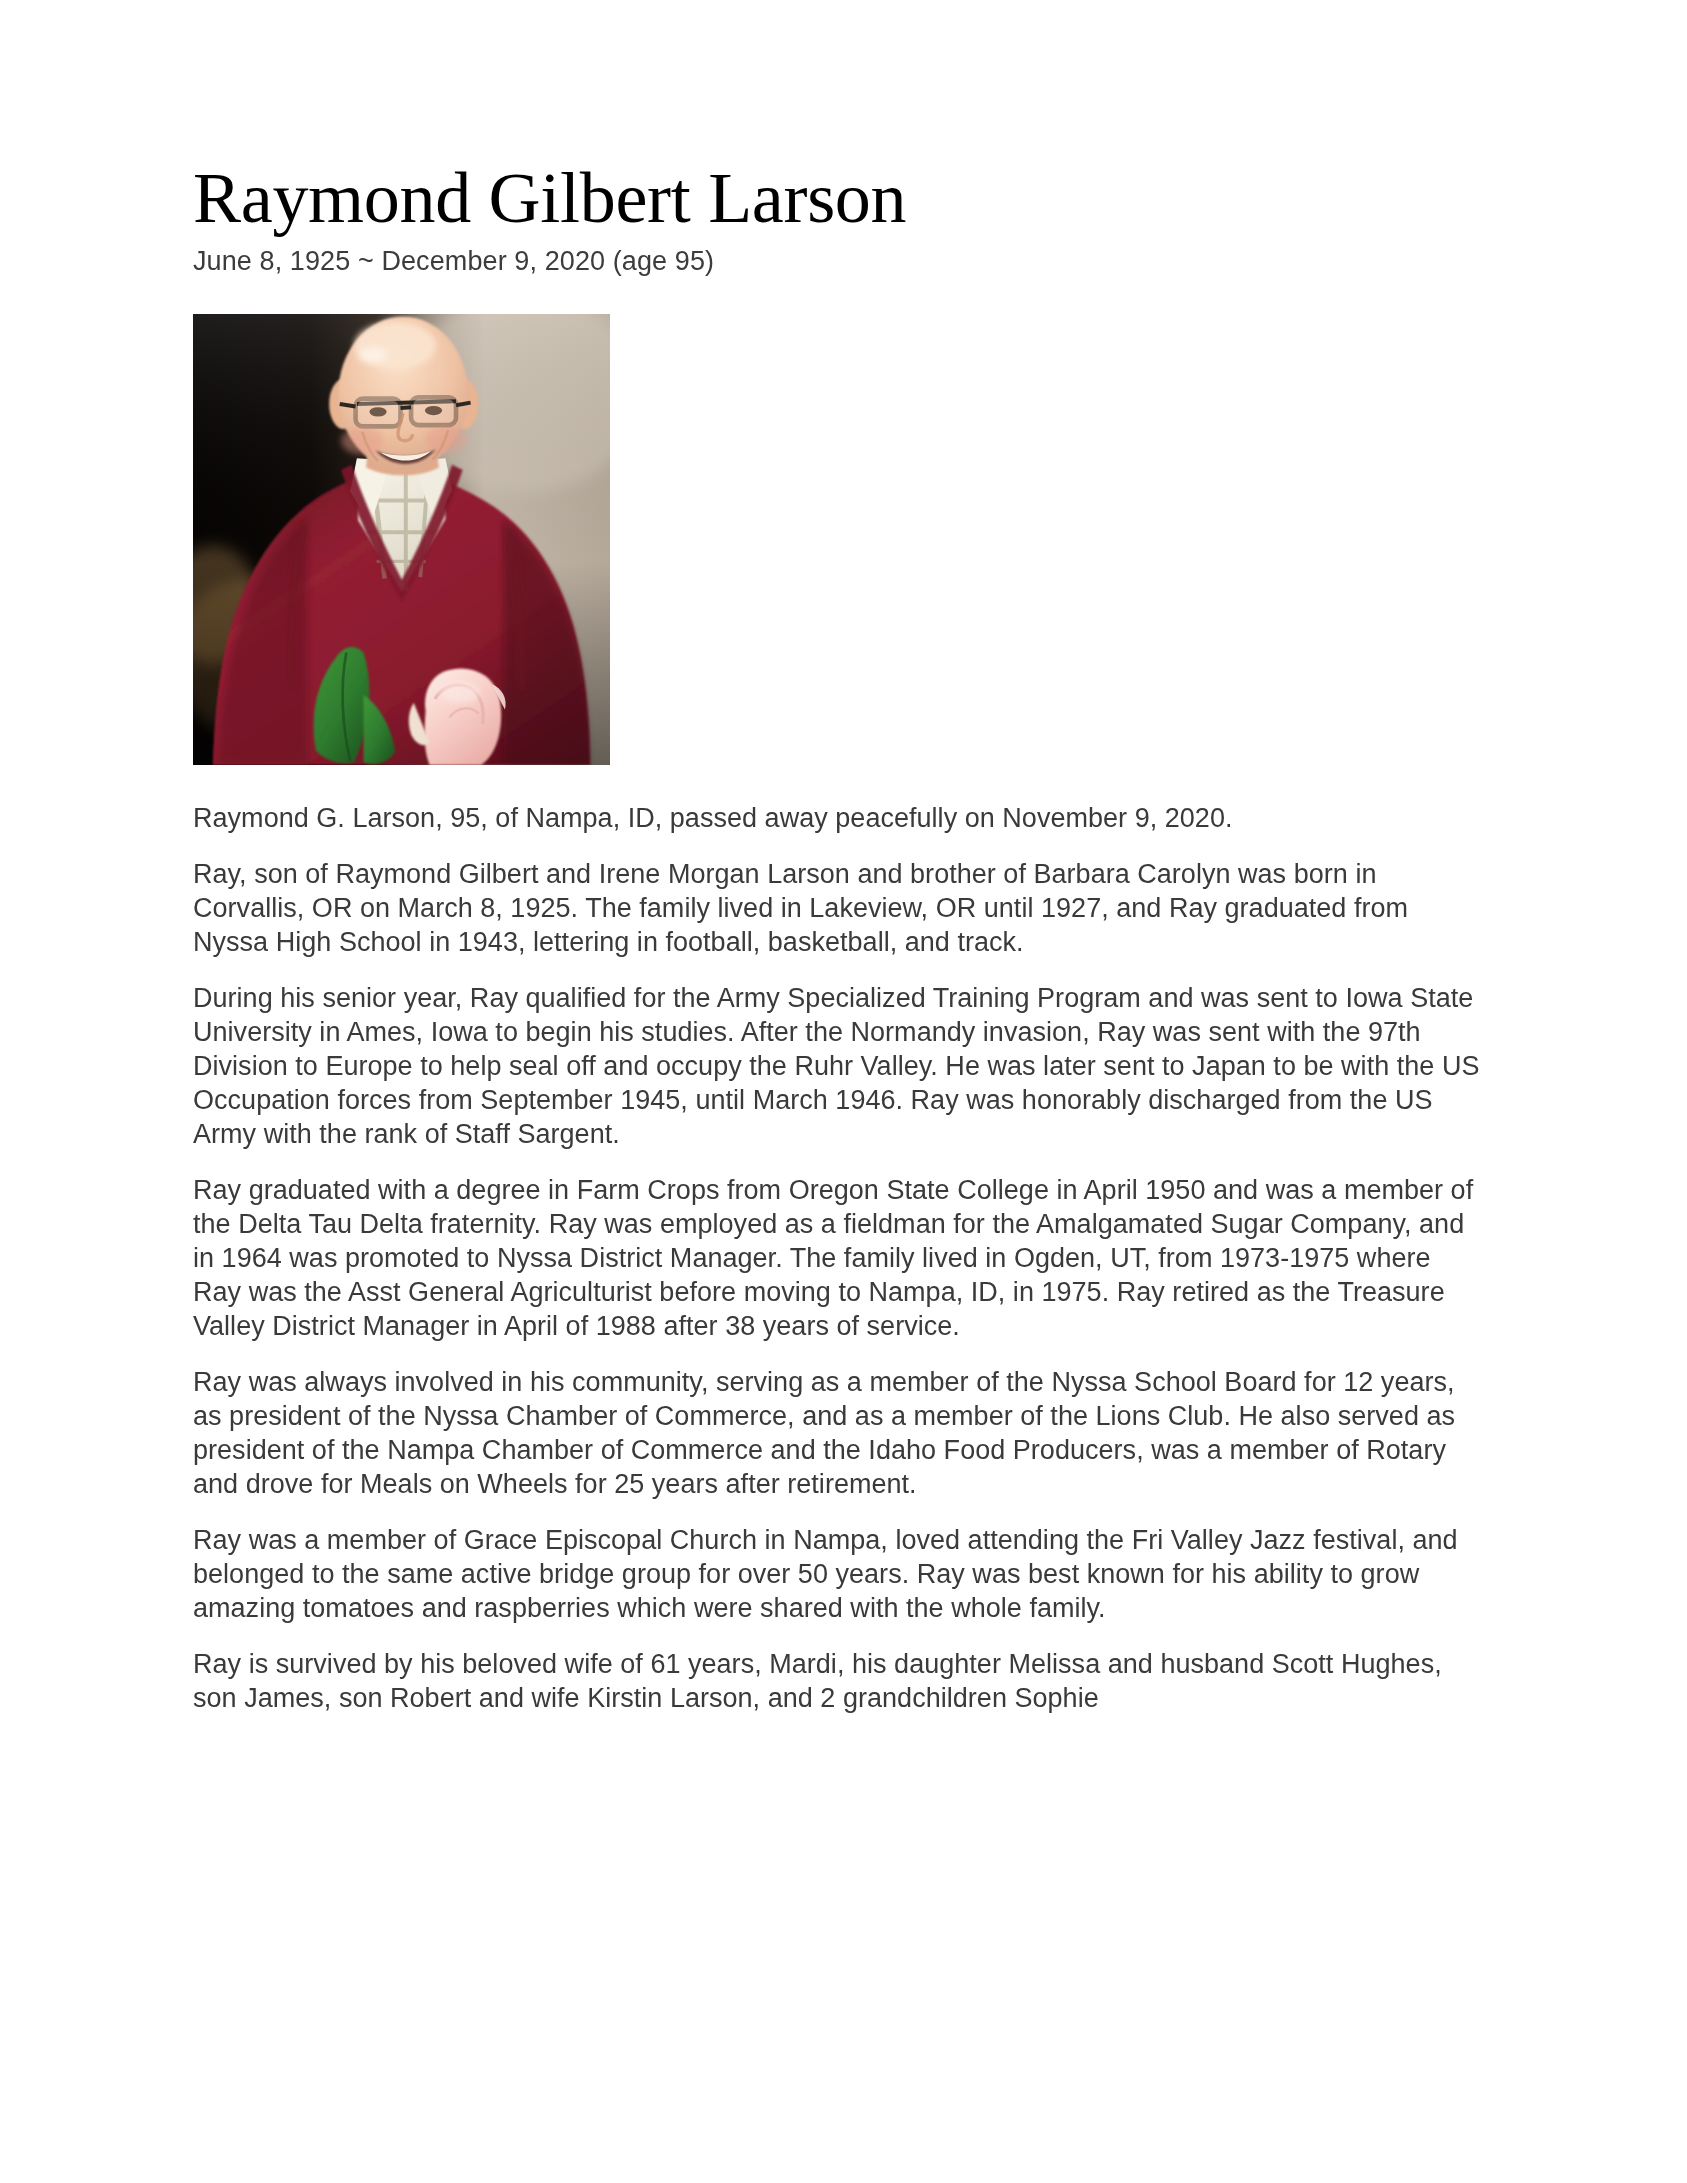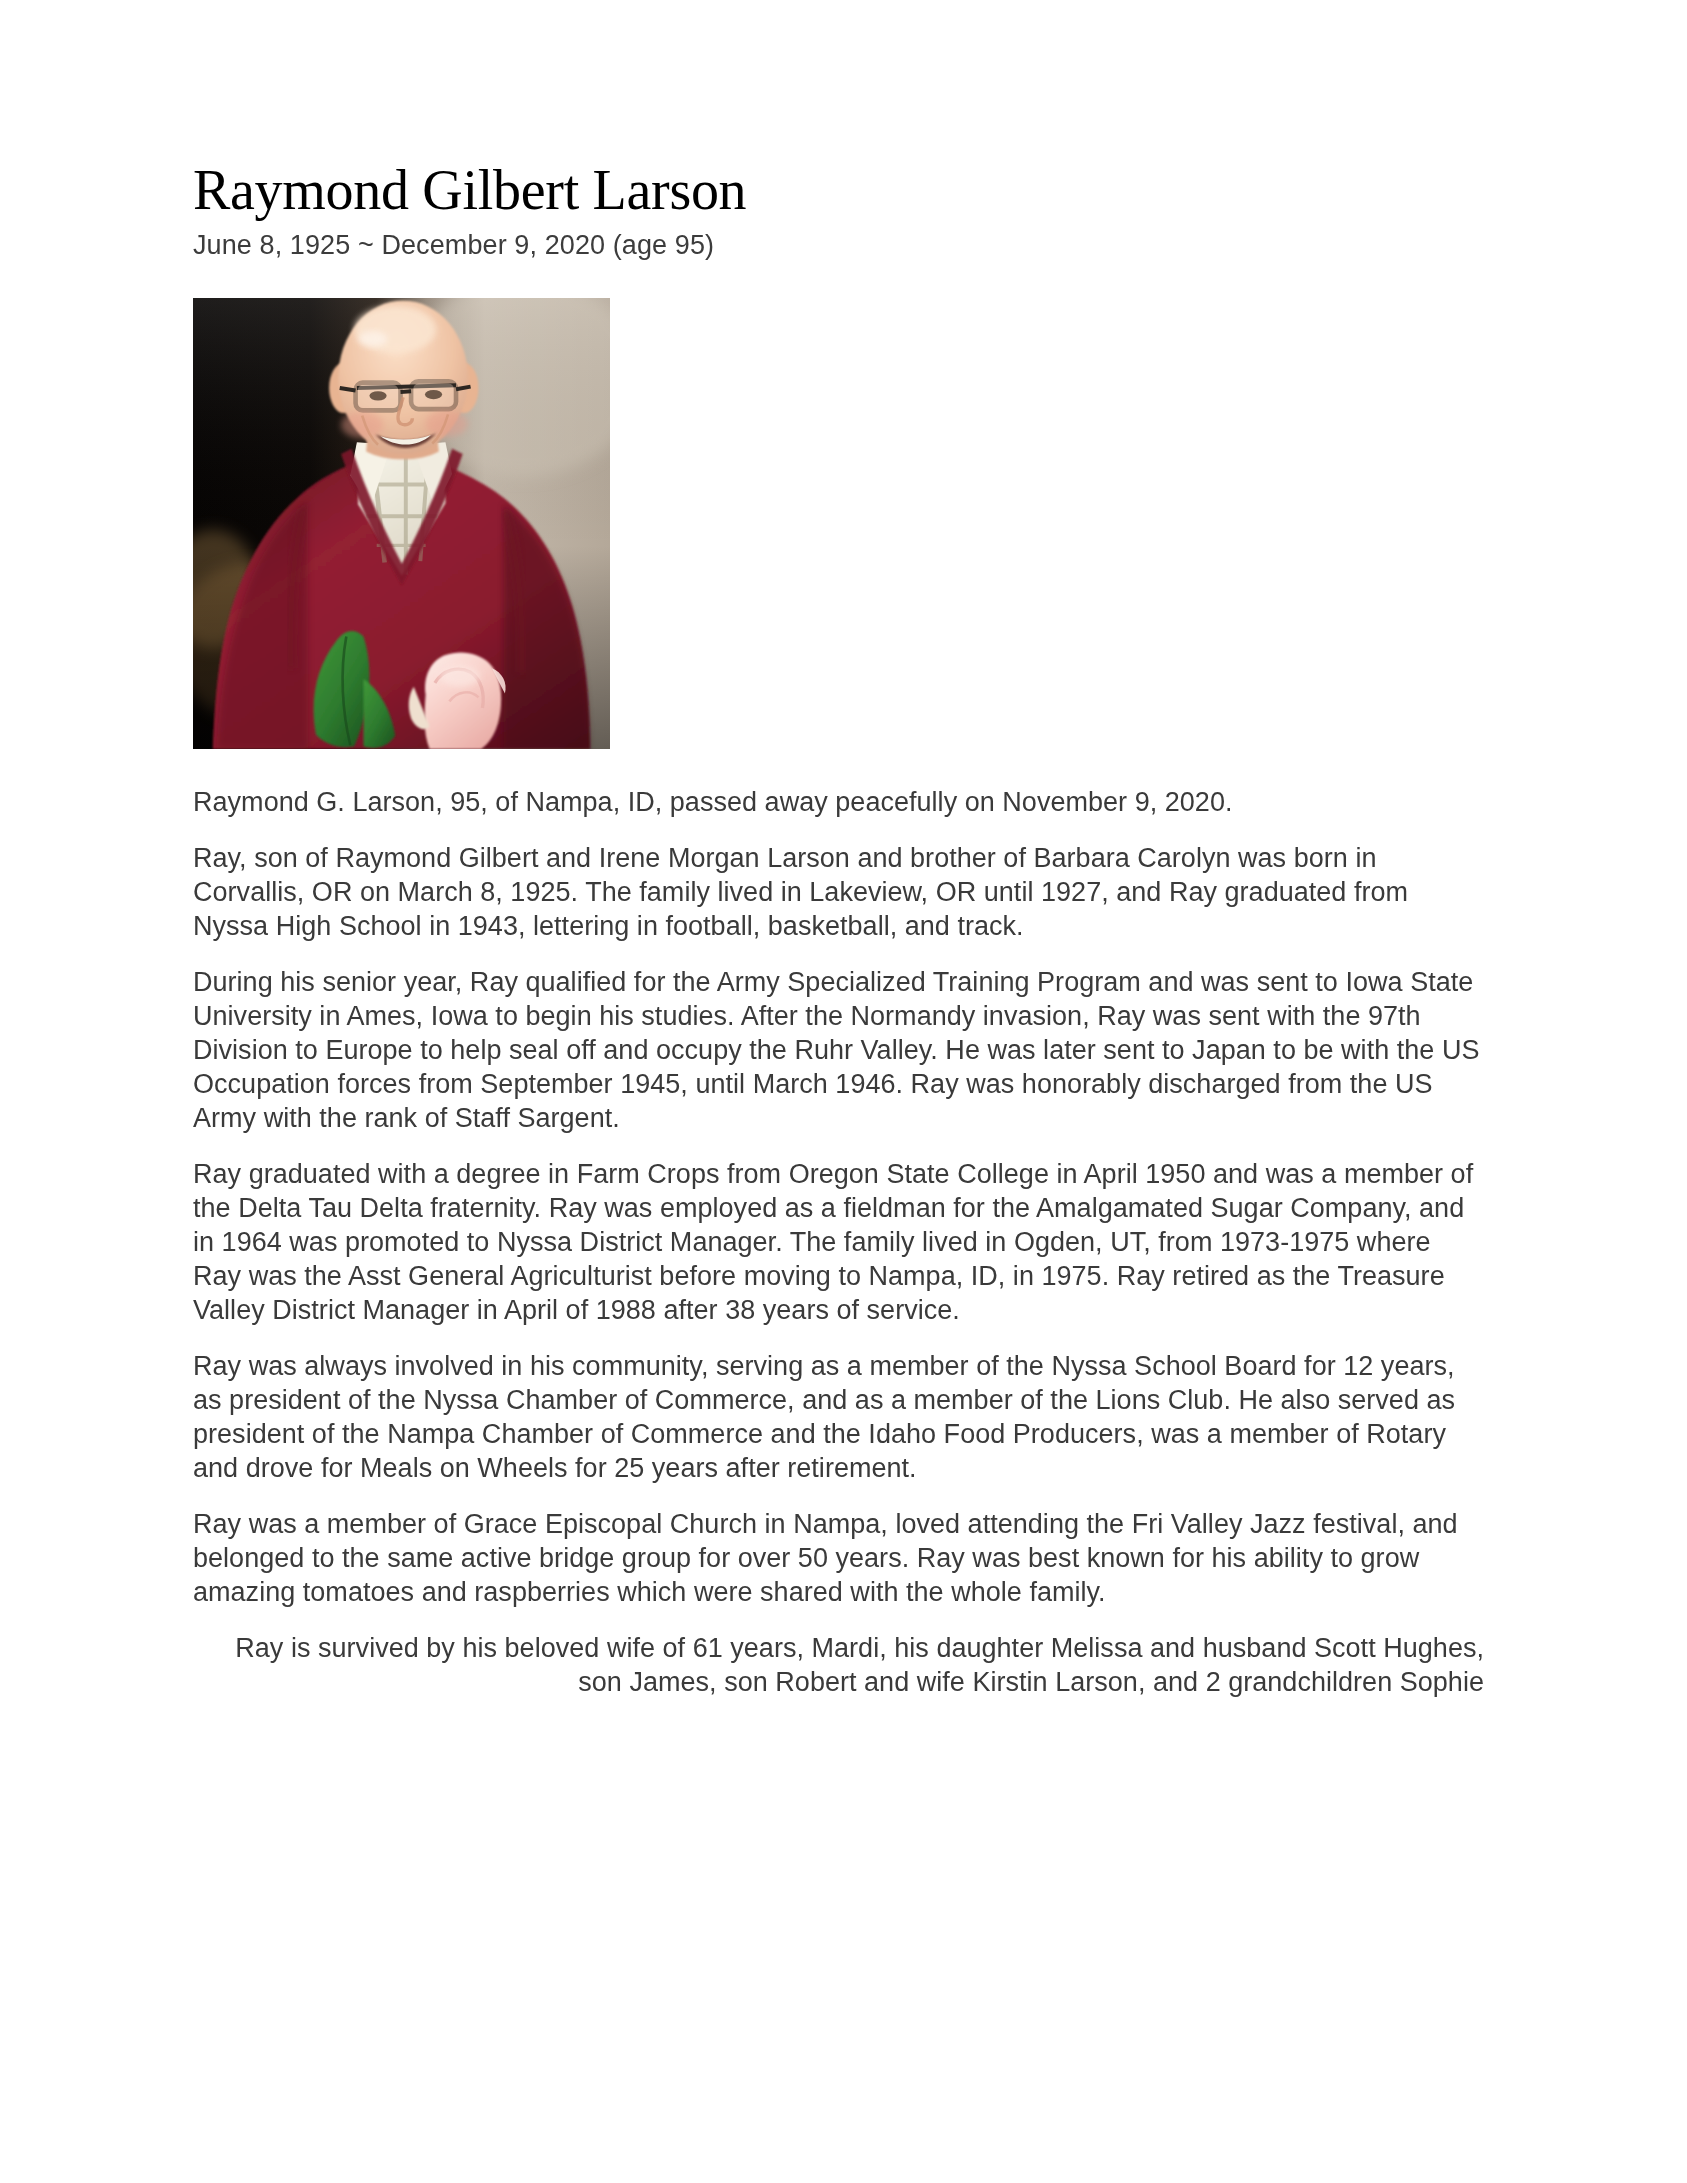--- a/index.html
+++ b/index.html
@@ -27,21 +27,21 @@
     position: absolute;
     left: 193px;
     top: 0;
     width: 1291px;
   }
 
   
   .deceased-name {
     font-family: "Liberation Serif", serif;
     font-weight: normal;
-    font-size: 56px;
+    font-size: 72px;
     line-height: 1.0;
     letter-spacing: -0.3px;
     color: #000000;
     margin: 0;
     padding-top: 162px;
   }
 
   .life-dates {
     font-family: "Liberation Sans", sans-serif;
     font-size: 27px;
@@ -75,21 +75,20 @@
     font-family: "Liberation Sans", sans-serif;
     font-size: 27px;
     line-height: 34px;
     color: #3a3a3a;
     margin: 0 0 22px 0;
     letter-spacing: 0.03px;
     text-align: left;
   }
   .obit-paragraph:last-child {
     margin-bottom: 0;
-    text-align: right;
   }
 </style>
 </head>
 <body>
 
 <div class="page">
   <div class="content">
 
     <h1 class="deceased-name">Raymond Gilbert Larson</h1>
 

